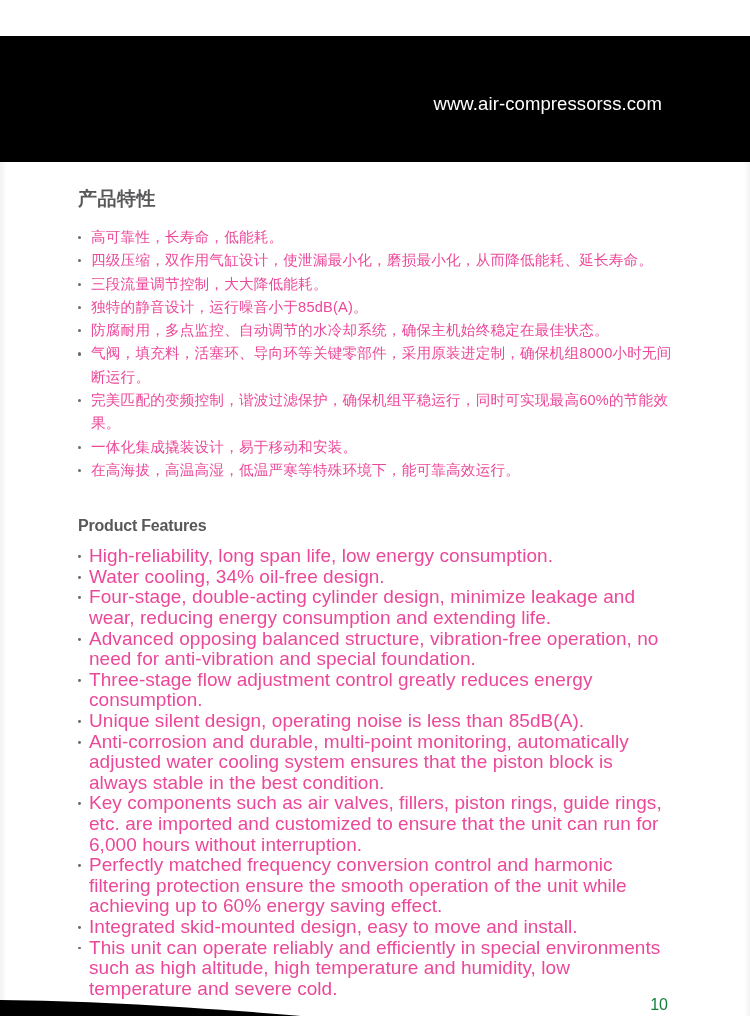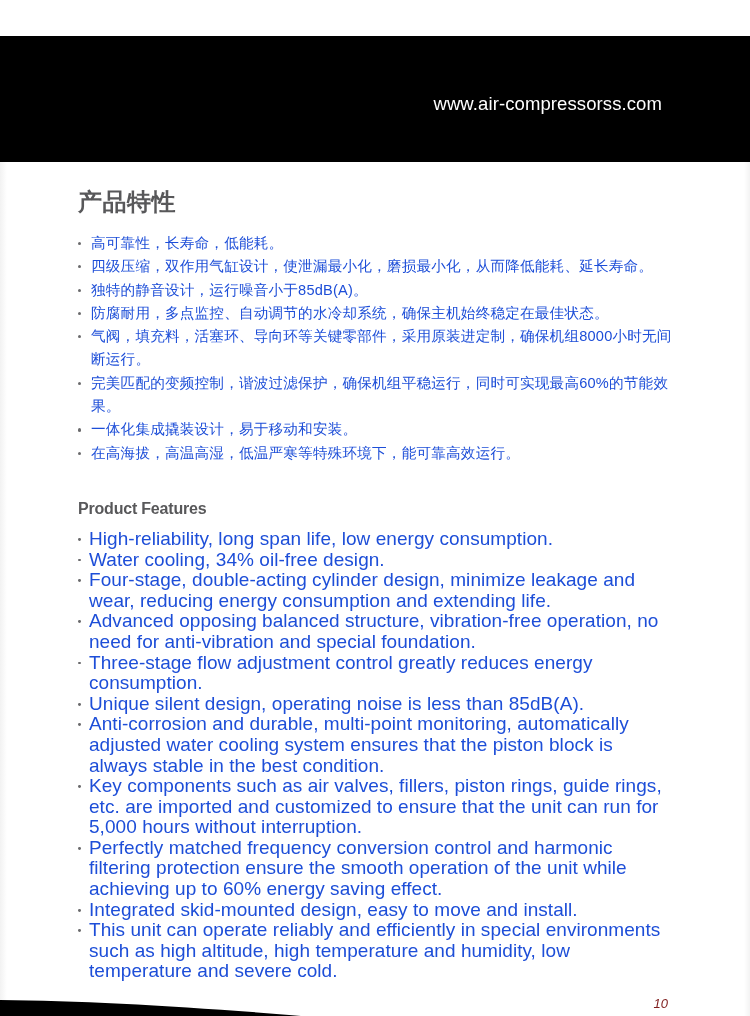--- a/index.html
+++ b/index.html
@@ -55,42 +55,42 @@
 
   
   .content {
     position: absolute;
     left: 78px;
     top: 150px;
     width: 596px;
   }
 
   .section-title-cn {
-    font-size: 24px;
+    font-size: 19px;
     font-weight: bold;
     color: #58585a;
     letter-spacing: 0.5px;
     margin: 0 0 14px 0;
   }
   .section-title-en {
     font-size: 16px;
     font-weight: bold;
     color: #58585a;
     letter-spacing: -0.2px;
     margin: 0 0 11px 0;
   }
 
   ul.bullets {
     list-style: none;
     margin: 0;
     padding: 0;
   }
   ul.bullets li {
     position: relative;
-    color: #1d4ed8;
+    color: #ec4899;
   }
   ul.bullets li::before {
     content: "";
     position: absolute;
     border-radius: 50%;
     background: #6a6a6c;
   }
 
   
   .cn-list li {
@@ -135,64 +135,64 @@
     left: 0;
     bottom: 0;
     width: 750px;
     height: 80px;
     display: block;
   }
   .page-number {
     position: absolute;
     right: 82px;
     top: 960px;
-    font-size: 13px;
-    color: #7f1d1d;
-    font-style: italic;
+    font-size: 16px;
+    color: #15803d;
   }
 </style>
 </head>
 <body>
 
 <div id="page">
 
   <div class="header-band"></div>
   <div class="header-url">www.air-compressorss.com</div>
 
   <div class="edge-left"></div>
   <div class="edge-right"></div>
 
   <div class="content">
 
     <h2 class="section-title-cn">产品特性</h2>
 
     <ul class="bullets cn-list">
       <li>高可靠性，长寿命，低能耗。</li>
       <li>四级压缩，双作用气缸设计，使泄漏最小化，磨损最小化，从而降低能耗、延长寿命。</li>
+      <li>三段流量调节控制，大大降低能耗。</li>
       <li>独特的静音设计，运行噪音小于85dB(A)。</li>
       <li>防腐耐用，多点监控、自动调节的水冷却系统，确保主机始终稳定在最佳状态。</li>
       <li>气阀，填充料，活塞环、导向环等关键零部件，采用原装进定制，确保机组8000小时无间断运行。</li>
       <li>完美匹配的变频控制，谐波过滤保护，确保机组平稳运行，同时可实现最高60%的节能效果。</li>
       <li>一体化集成撬装设计，易于移动和安装。</li>
       <li>在高海拔，高温高湿，低温严寒等特殊环境下，能可靠高效运行。</li>
     </ul>
 
     <div class="block-gap"></div>
 
     <h2 class="section-title-en">Product Features</h2>
 
     <ul class="bullets en-list">
       <li>High-reliability, long span life, low energy consumption.</li>
       <li>Water cooling, 34% oil-free design.</li>
       <li>Four-stage, double-acting cylinder design, minimize leakage and wear,  reducing energy consumption and extending life.</li>
       <li>Advanced opposing balanced structure, vibration-free operation, no need for anti-vibration and special foundation.</li>
       <li>Three-stage flow adjustment control greatly reduces energy consumption.</li>
       <li>Unique silent design, operating noise is less than 85dB(A).</li>
       <li>Anti-corrosion and durable, multi-point monitoring, automatically adjusted water cooling system ensures that the piston block is always stable in the best condition.</li>
-      <li>Key components such as air valves, fillers, piston rings, guide rings, etc. are imported and customized to ensure that the unit can run for 5,000 hours without interruption.</li>
+      <li>Key components such as air valves, fillers, piston rings, guide rings, etc. are imported and customized to ensure that the unit can run for 6,000 hours without interruption.</li>
       <li>Perfectly matched frequency conversion control and harmonic filtering protection ensure the smooth operation of the unit while achieving up to 60% energy saving effect.</li>
       <li>Integrated skid-mounted design, easy to move and install.</li>
       <li>This unit can operate reliably and efficiently in special environments such as high altitude, high temperature and humidity, low temperature and severe cold.</li>
     </ul>
 
   </div>
 
   <svg class="footer-swoosh" viewBox="0 0 750 80" preserveAspectRatio="none">
     <path d="M0,28 C200,30 480,58 750,93 L750,80 L0,80 Z" fill="#000000"></path>
   </svg>

